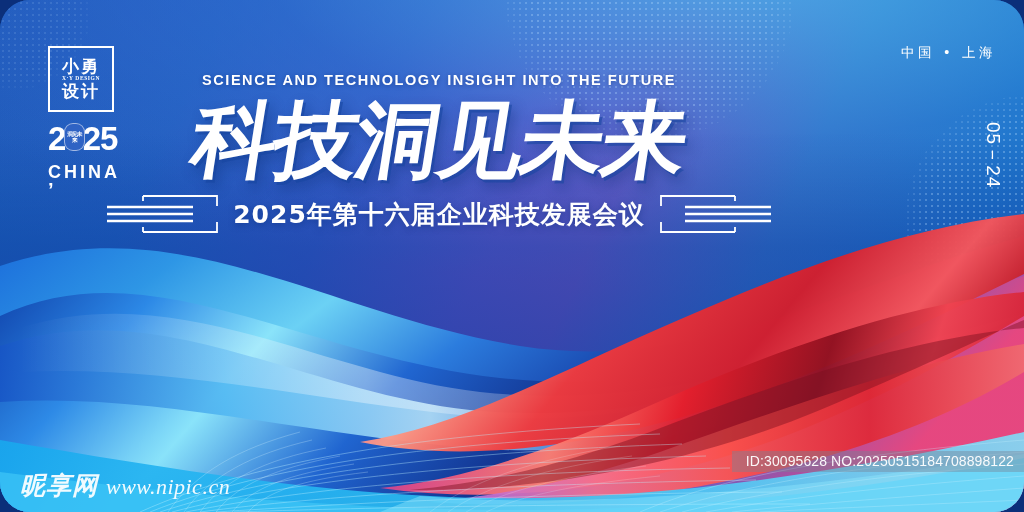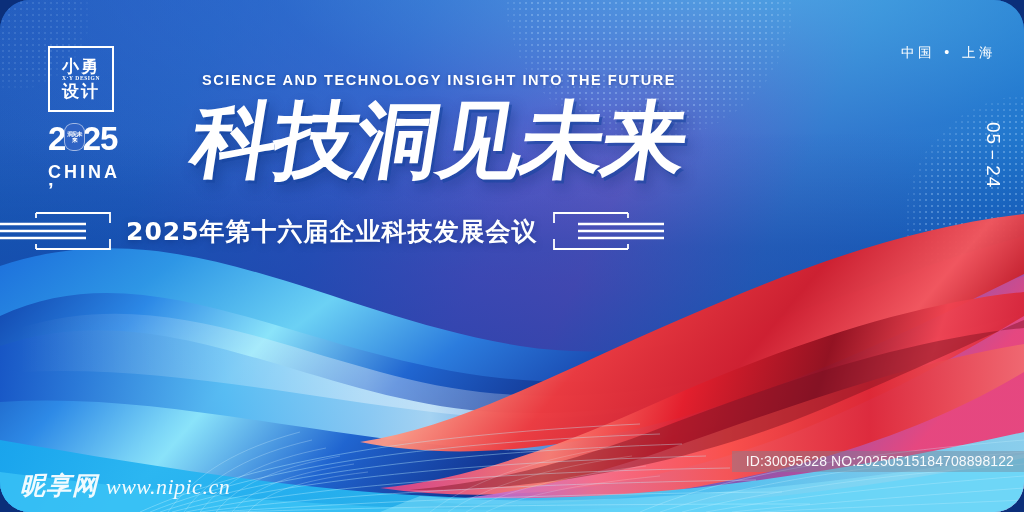--- a/index.html
+++ b/index.html
@@ -104,21 +104,21 @@
     transform:skewX(-9deg);
     text-shadow:
       3px 3px 0 rgba(22,70,160,.55),
       6px 7px 14px rgba(8,40,110,.45);
     line-height:1.05;
     white-space:nowrap;
   }
 
   
   .subwrap{
-    margin-top:27px;display:flex;align-items:center;gap:14px;
+    margin-top:10px;display:flex;align-items:center;justify-content:center;gap:14px;
   }
   .orn{width:112px;height:40px;flex:none;}
   .subtitle{
     font-family:"DejaVu Sans","Liberation Sans",sans-serif;
     font-size:25px;font-weight:bold;color:#ffffff;letter-spacing:1px;
     white-space:nowrap;
     text-shadow:0 2px 6px rgba(10,45,120,.5);
   }
 
   

